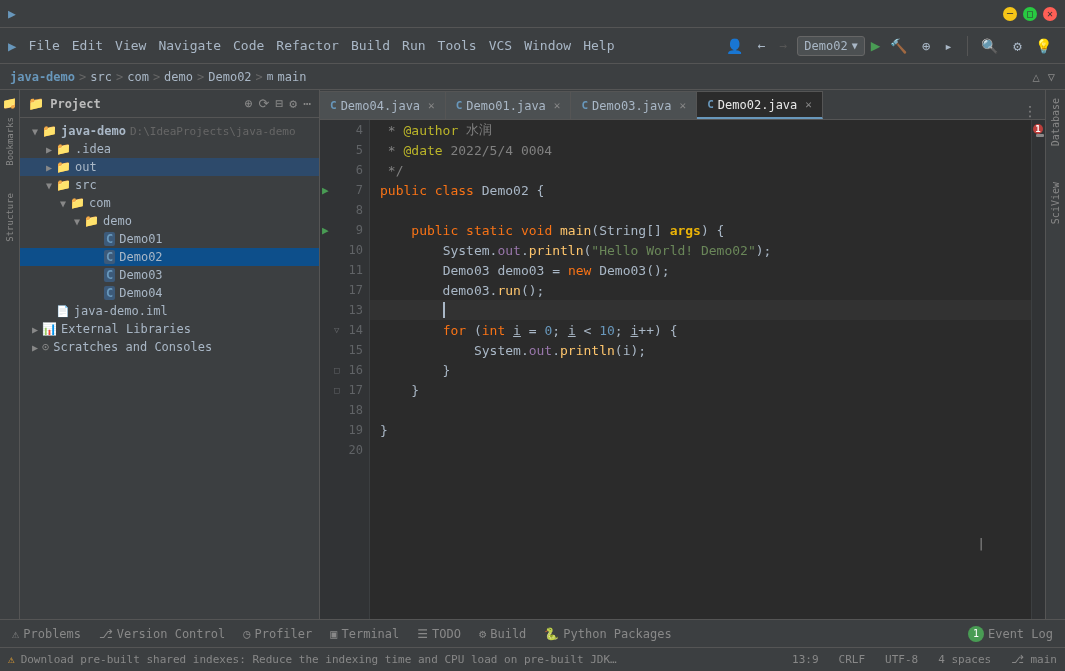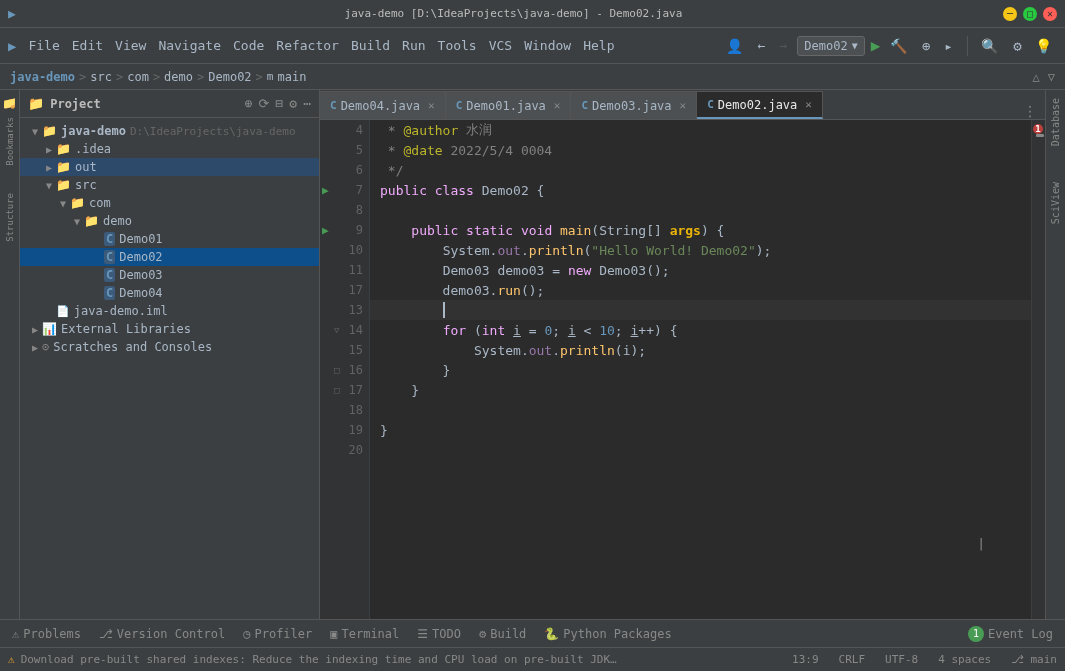--- a/index.html
+++ b/index.html
@@ -273,21 +273,21 @@
       padding-left: 10px;
       font-size: 13px;
       font-family: 'Consolas', 'Monaco', monospace;
       white-space: pre;
     }
     .code-line.cursor-line {
       background: #323232;
     }
 
     
-    .kw { color: #f0abfc; }
+    .kw { color: #f97316; }
     .type { color: #a9b7c6; }
     .fn { color: #ffc66d; }
     .str { color: #6a8759; }
     .num { color: #6897bb; }
     .ann { color: #bbb529; }
     .comment { color: #808080; }
     .param { color: #eab308; font-weight: bold; }
     .underline { text-decoration: underline; }
 
     
@@ -488,21 +488,20 @@
 </head>
 <body>
 
 <div class="title-bar">
   <div class="title-bar-left">
     <span style="font-size:13px; color:#6897bb; font-weight:bold;">▶</span>
     <div class="title-bar-menu">
       
     </div>
   </div>
-  <div class="title-bar-title">java-demo [D:\IdeaProjects\java-demo] - Demo02.java</div>
   <div class="title-bar-controls">
     <span class="win-btn win-min">─</span>
     <span class="win-btn win-max">□</span>
     <span class="win-btn win-close">✕</span>
   </div>
 </div>
 
 <div class="toolbar">
   <span style="color:#6897bb; font-size:14px; font-weight:bold; margin-right:4px;">▶</span>
   <span class="toolbar-btn">File</span>

